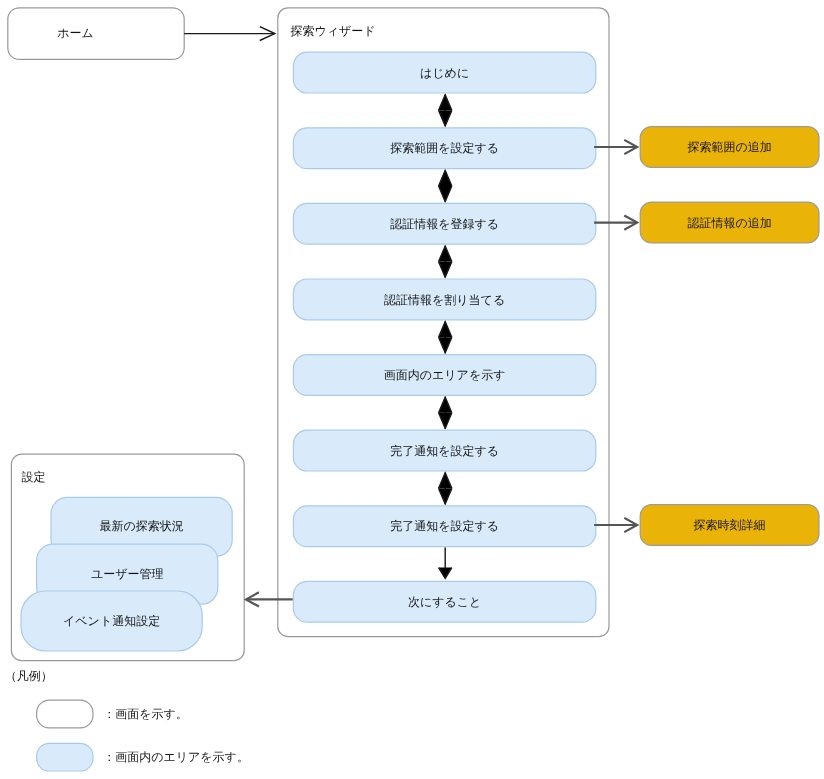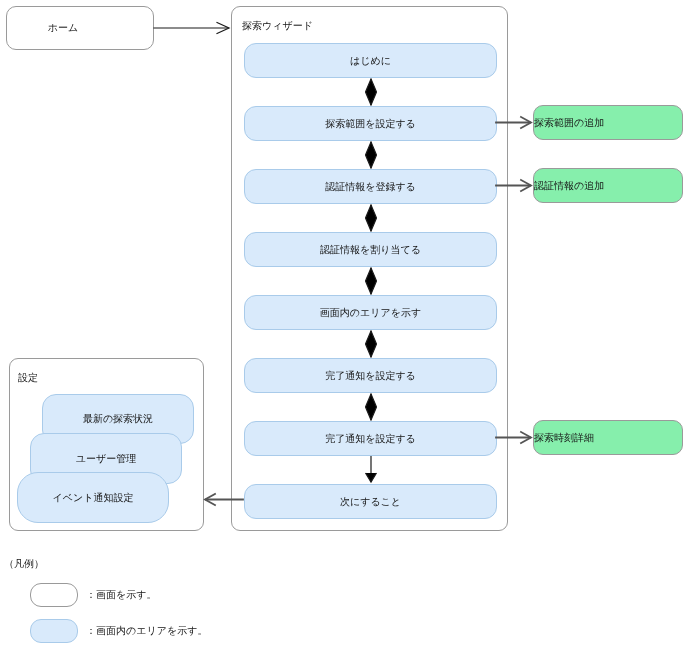--- a/index.html
+++ b/index.html
@@ -8,34 +8,34 @@
     font-family:"Liberation Sans","DejaVu Sans",sans-serif;
     font-size:10px;color:#151515;overflow:hidden;
   }
   .screen-box{
     position:absolute;background:#fff;box-sizing:border-box;
     border:1px solid var(--screen-border,#9A9A9A);border-radius:10px;
   }
   #home{left:6px;top:6px;width:148px;height:44px;display:flex;align-items:center;justify-content:center;}
   #home .lbl{transform:translateX(-17px);}
   #wizard{left:231px;top:6px;width:277px;height:525px;border-radius:9px;}
-  #settings{left:9px;top:358px;width:195px;height:173px;border-radius:9px;padding-left:32px;}
+  #settings{left:9px;top:378px;width:195px;height:173px;border-radius:9px;padding-left:32px;}
   .box-title{position:absolute;left:10px;top:12px;white-space:nowrap;}
   #settings .box-title{left:8px;}
   .steps{position:absolute;left:12px;top:36px;width:253px;display:flex;flex-direction:column;}
   .area-box{
     height:35px;box-sizing:border-box;flex:0 0 auto;
     background:var(--area-fill,#D9EAFB);border:1px solid var(--area-border,#A9CBEA);
     border-radius:12px;display:flex;align-items:center;justify-content:center;white-space:nowrap;
   }
   .connector{height:28px;flex:0 0 auto;display:flex;align-items:center;justify-content:center;}
   .side-screen{
-    position:absolute;left:533px;width:150px;height:35px;box-sizing:border-box;background:#86efac;
+    position:absolute;left:533px;width:150px;height:35px;box-sizing:border-box;background:#eab308;
     border:1px solid var(--screen-border,#9A9A9A);border-radius:10px;
-    display:flex;align-items:center;justify-content:flex-start;white-space:nowrap;
+    display:flex;align-items:center;justify-content:center;white-space:nowrap;
   }
   .cascade{
     position:absolute;width:152px;height:50px;box-sizing:border-box;
     background:var(--area-fill,#D9EAFB);border:1px solid var(--area-border,#A9CBEA);
     border-radius:14px;display:flex;align-items:center;justify-content:center;white-space:nowrap;
   }
   .c1{left:32px;top:35px;}
   .c2{left:20px;top:74px;height:51px;}
   .c3{left:7px;top:113px;height:51px;border-radius:21px;}
   .legend-title{position:absolute;left:4px;top:557px;white-space:nowrap;}

